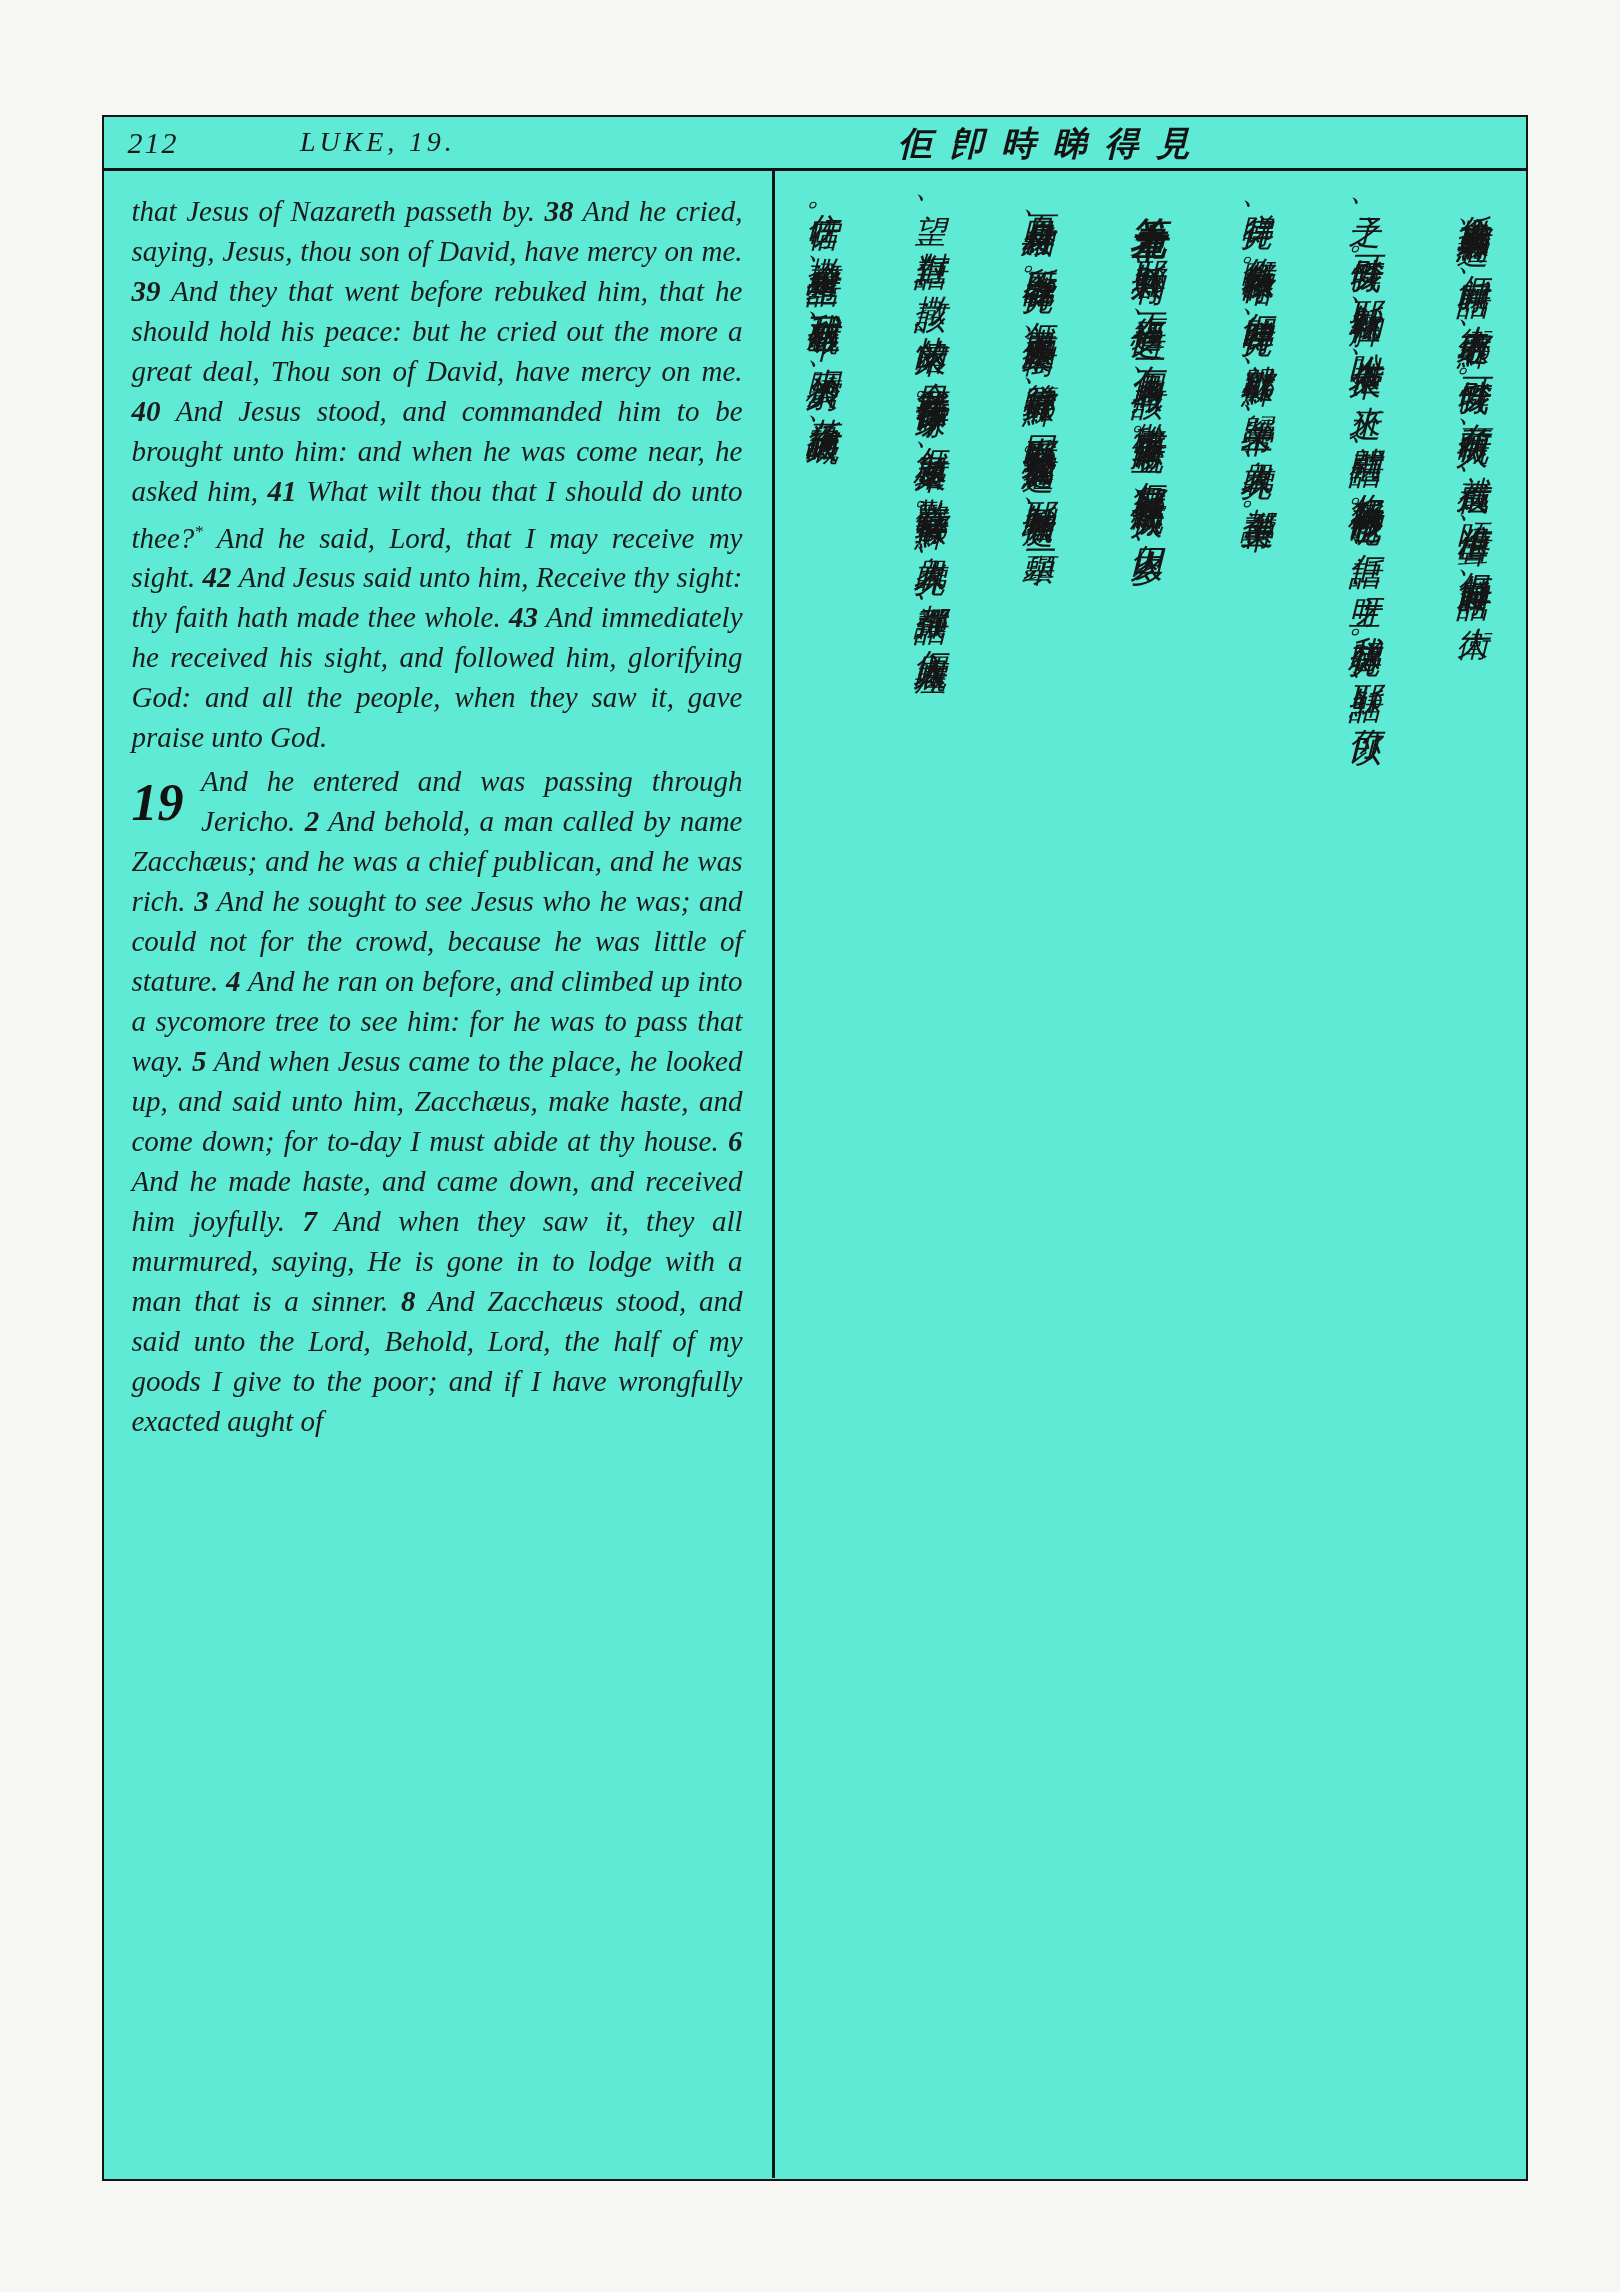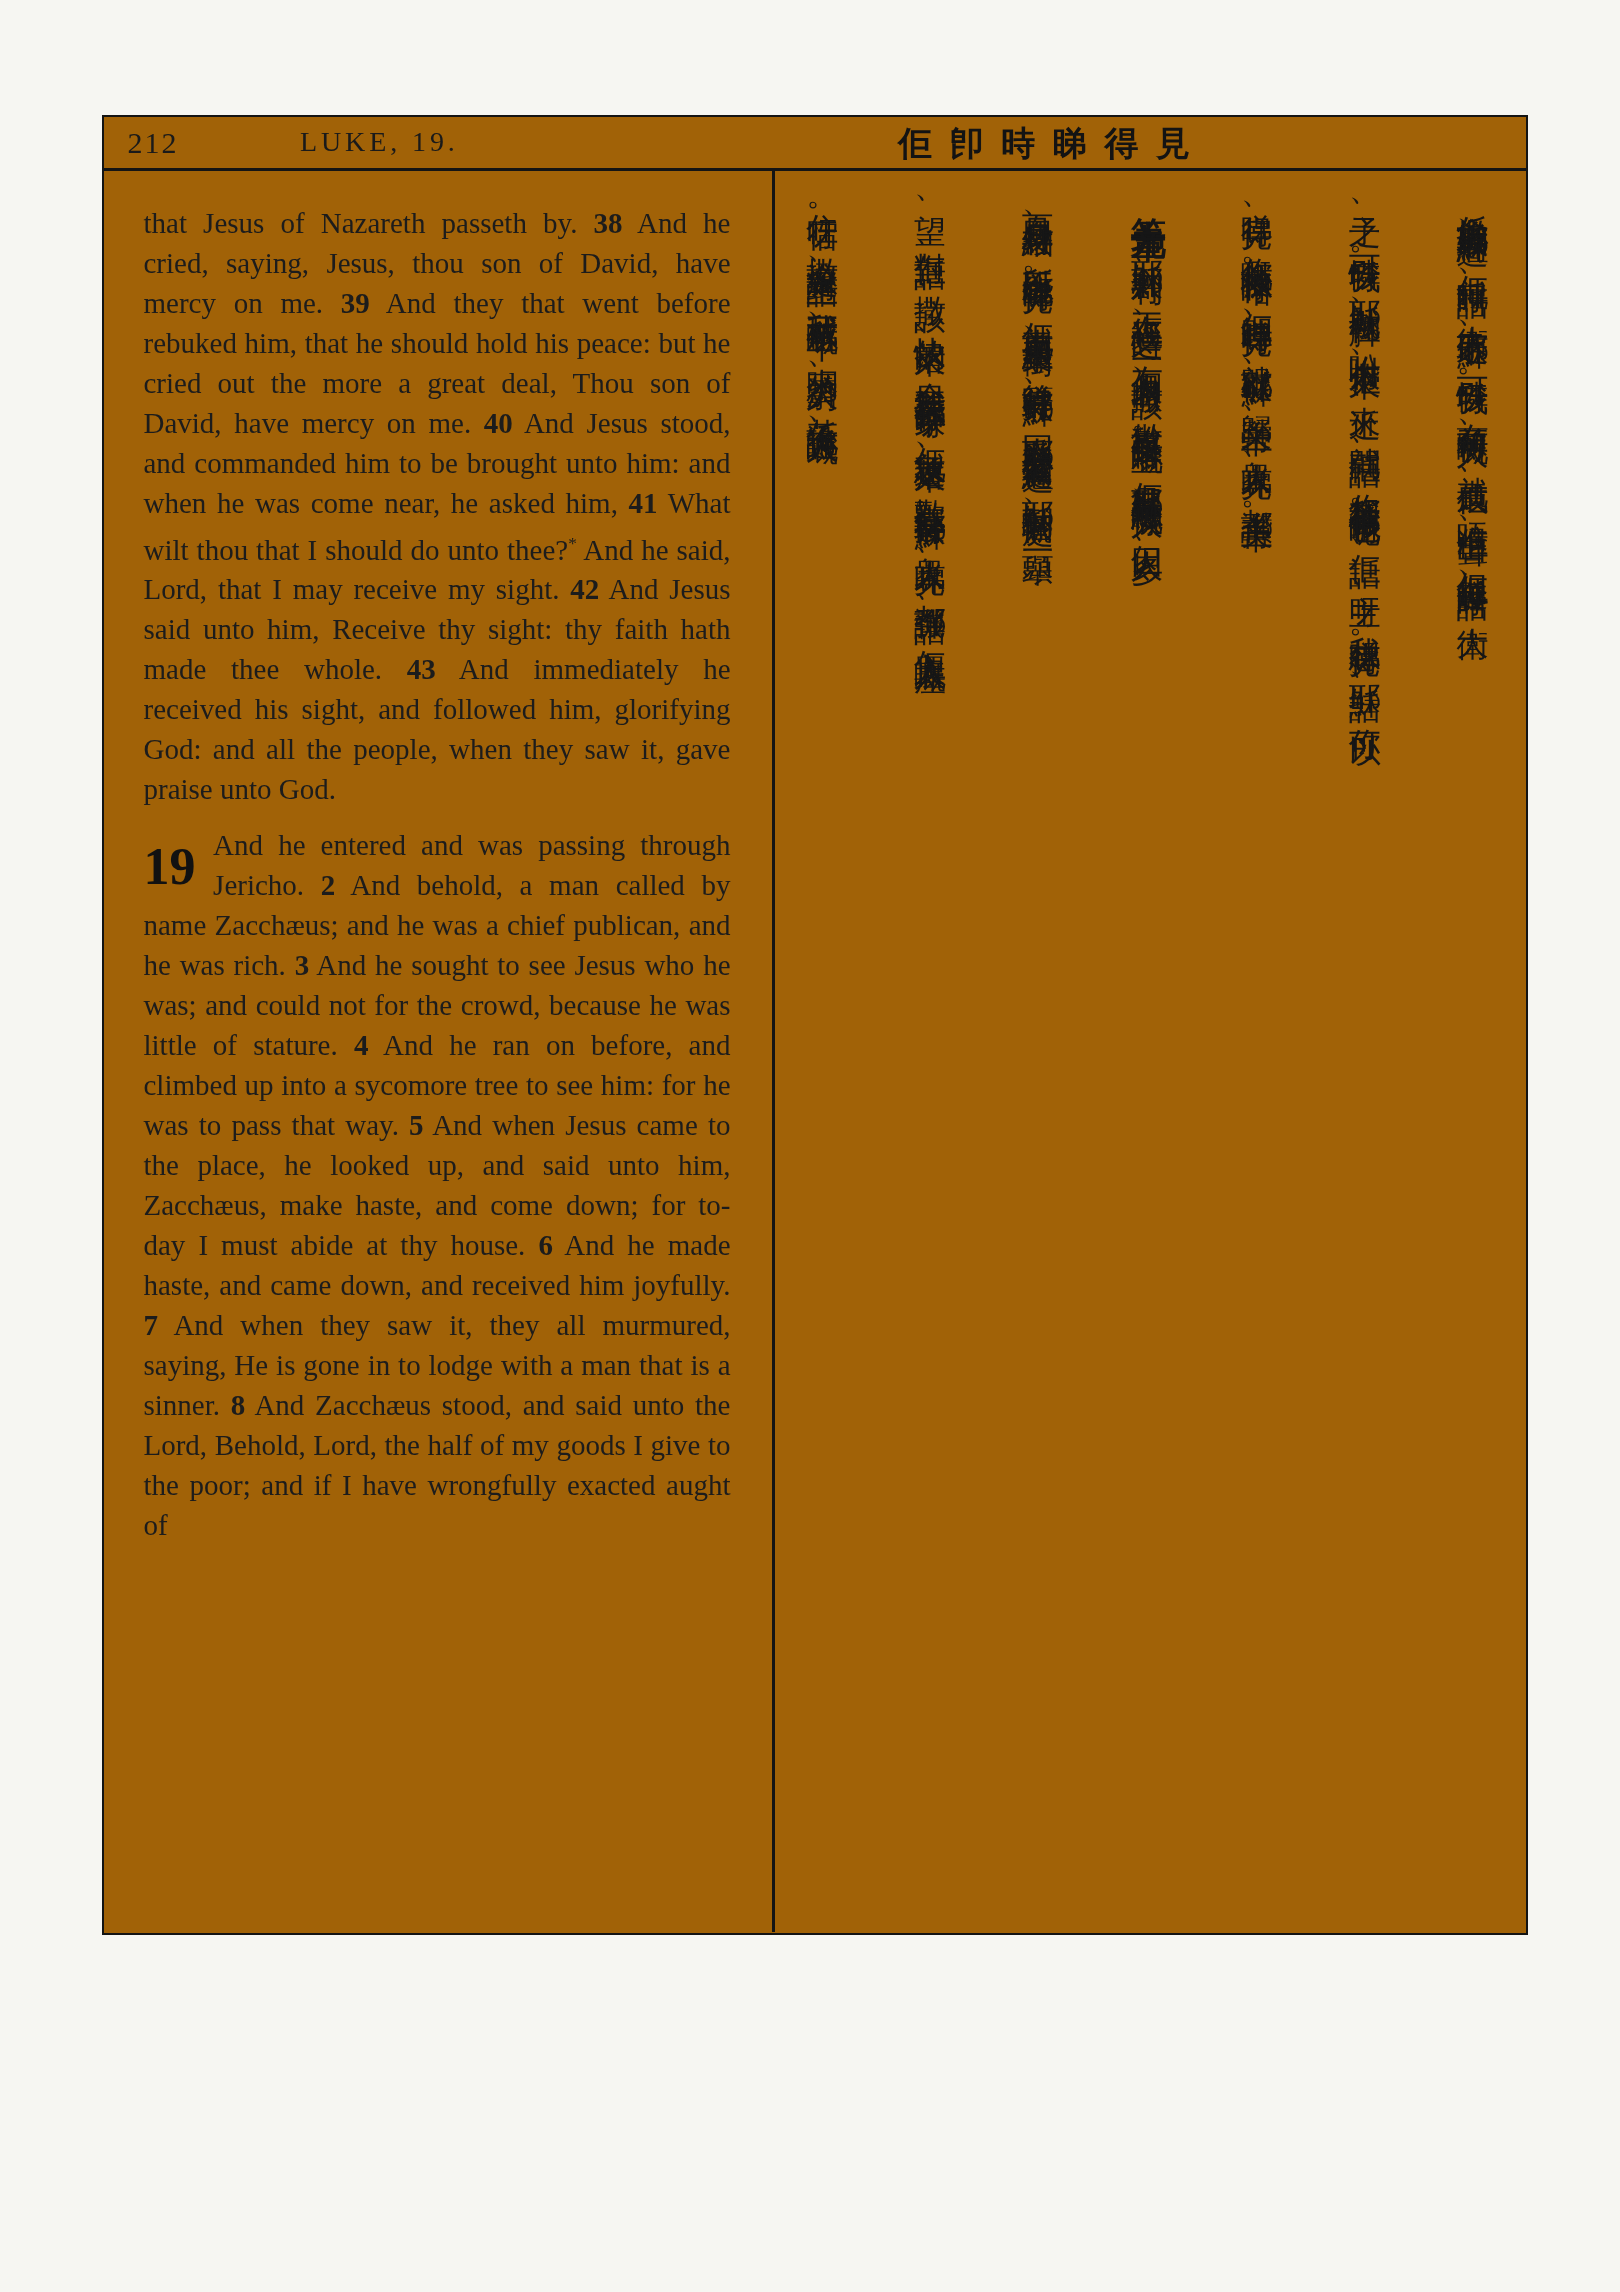--- a/index.html
+++ b/index.html
@@ -3,43 +3,43 @@
 <meta charset="utf-8">
 <style>
   html,body{margin:0;padding:0;}
   body{
     width:1620px;height:2293px;position:relative;
     background:#f6f6f2;
     font-family:"Liberation Serif","DejaVu Serif",serif;
     overflow:hidden;
   }
   .page-frame{
-    position:absolute;left:102px;top:115px;width:1426px;height:1820px;
-    border:2.9px solid #141414;background:#a16207;box-sizing:border-box;
+    position:absolute;left:102px;top:115px;width:1426px;height:2066px;
+    border:2.9px solid #141414;background:#5eead4;box-sizing:border-box;font-style:italic;
   }
   .page-header{
     position:relative;height:51px;border-bottom:3.9px solid #141414;
   }
   .hdr-pagenum{
     position:absolute;left:23.5px;top:8.8px;font-size:30px;color:#1a1a1a;letter-spacing:2px;
   }
   .hdr-title-en{
     position:absolute;left:196px;top:8.8px;font-size:28px;color:#1a1a1a;letter-spacing:3.9px;
   }
   .hdr-title-zh{
     position:absolute;left:794px;top:3.9px;font-size:34px;color:#131313;letter-spacing:17.6px;font-weight:bold;
   }
   .page-body{
     display:flex;height:calc(100% - 55px);
   }
   .english-col{
     width:668px;box-sizing:border-box;padding:15.7px 25.5px 0 23.5px;
   }
   .english-col p{
-    margin:16px;font-size:29px;line-height:40px;text-align:justify;color:#1c1c1c;
+    margin:4px;font-size:29px;line-height:40px;text-align:justify;color:#1c1c1c;
   }
   .vnum{font-weight:bold;}
   .fnmark{vertical-align:super;font-size:0.6em;}
   .drop-cap{
     float:left;font-size:52px;line-height:71px;font-weight:bold;
     margin:5.9px 17.6px 2px 0;color:#111;
   }
   .col-divider{
     width:2.9px;background:#141414;height:100%;
   }

